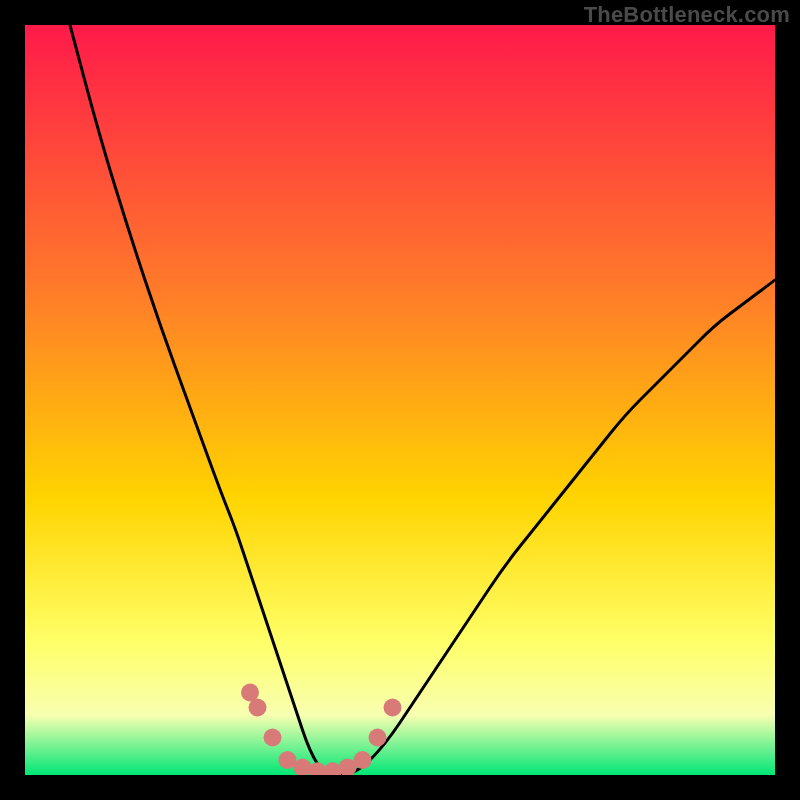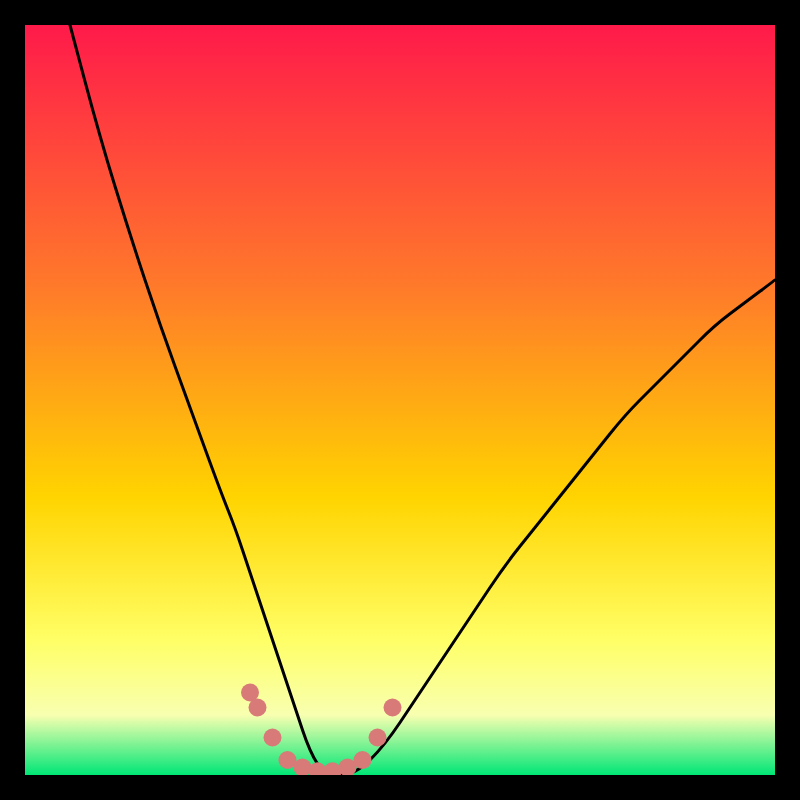--- a/index.html
+++ b/index.html
@@ -39,20 +39,21 @@
   }
   svg {
     display: block;
   }
 </style>
 </head>
 <body>
 
 <div class="frame">
 
+  <div class="watermark">TheBottleneck.com</div>
 
   <div class="plot-area">
     <svg width="750" height="750" viewBox="0 0 750 750">
       <defs>
         <linearGradient id="bg-grad" x1="0" y1="0" x2="0" y2="1">
           <stop offset="0%" stop-color="#ff1a4a"></stop>
           <stop offset="35%" stop-color="#ff7a2a"></stop>
           <stop offset="63%" stop-color="#ffd400"></stop>
           <stop offset="82%" stop-color="#ffff66"></stop>
           <stop offset="92%" stop-color="#f8ffb0"></stop>

